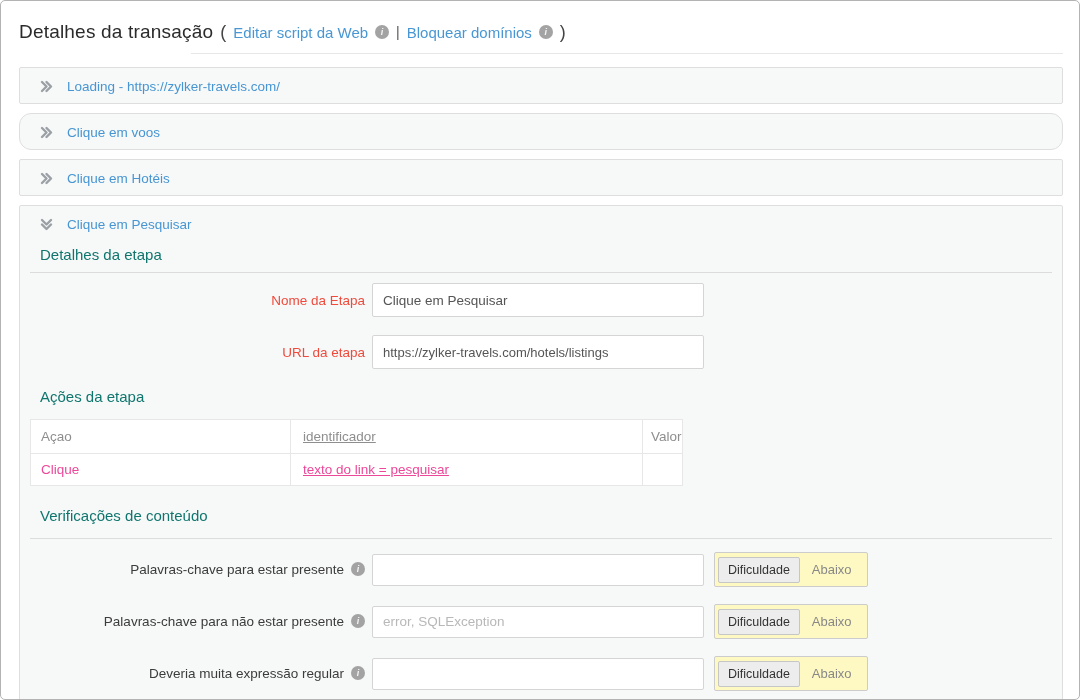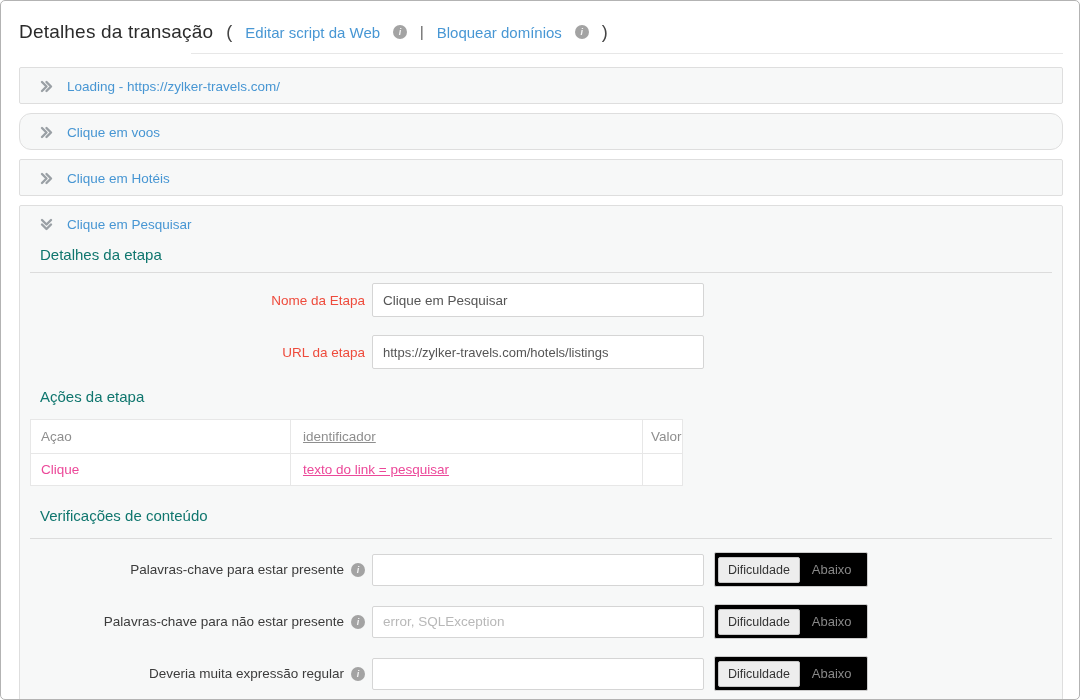--- a/index.html
+++ b/index.html
@@ -8,21 +8,21 @@
 
   .window {
     position:absolute; inset:0;
     border:1px solid #b3b3b3; border-radius:5px;
     background:#fff; overflow:hidden;
   }
 
   
   .page-header {
     position:absolute; top:20px; left:18px;
-    display:flex; align-items:center; gap:13px; white-space:nowrap;
+    display:flex; align-items:center; gap:7px; white-space:nowrap;
   }
   .page-title { font-size:19px; font-weight:400; color:#2b2b2b; letter-spacing:.2px; }
   .paren { font-size:18px; color:#444; }
   .hlink { font-size:15px; color:#4897d4; text-decoration:none; cursor:pointer; }
   .pipe { color:#555; font-size:14px; }
   .info-icon {
     display:inline-flex; align-items:center; justify-content:center;
     width:14px; height:14px; border-radius:50%;
     background:#a3a3a3; color:#f4f4f4;
     font-size:9px; font-weight:bold; font-style:italic;
@@ -48,21 +48,21 @@
     position:absolute; left:20px;
     font-size:15px; color:#0f766e; font-weight:400;
   }
   .rule { position:absolute; left:10px; right:10px; height:1px; background:#dcdcdc; }
 
   .form-row, .check-row {
     position:absolute; left:10px; right:10px;
     display:flex; align-items:center;
   }
   .label-wrap {
-    width:335px; display:flex; justify-content:flex-end; align-items:center; gap:7px;
+    width:335px; display:flex; justify-content:flex-end; gap:7px;
     flex:0 0 auto;
   }
   .field-label-red { font-size:13.5px; color:#ee4b3c; }
   .field-label { font-size:13.5px; color:#3c3c3c; }
   .text-input {
     margin-left:7px; width:332px; height:34px; flex:0 0 auto;
     border:1px solid #d5d5d5; border-radius:2px; background:#fff;
     padding:0 10px; font-size:13.5px; color:#555;
     font-family:"Liberation Sans","DejaVu Sans",sans-serif; outline:none;
   }
@@ -80,21 +80,21 @@
     text-align:left; padding-left:10px;
   }
   .actions-table th.col-ident, .actions-table td.col-ident { padding-left:12px;text-decoration:underline; }
   .actions-table th.col-valor { text-align:center; padding-left:8px; }
   .actions-table td { height:32px; font-size:13.5px; color:#ec4899; padding-left:10px; }
 
   
   .toggle {
     margin-left:10px; flex:0 0 auto;
     display:flex; align-items:center;
-    border:1px solid #ccc; border-radius:2px; background:#000000;
+    border:1px solid #ccc; border-radius:2px; background:#fef9c3;
     padding:3px; height:35px;
   }
   .toggle-seg-selected {
     background:#ededed; border:1px solid #c6c6c6; border-radius:2px;
     font-size:12.5px; color:#333; padding:5px 9px; cursor:pointer;
   }
   .toggle-seg {
     font-size:13px; color:#888; padding:5px 12px; cursor:pointer;
   }
 </style>

